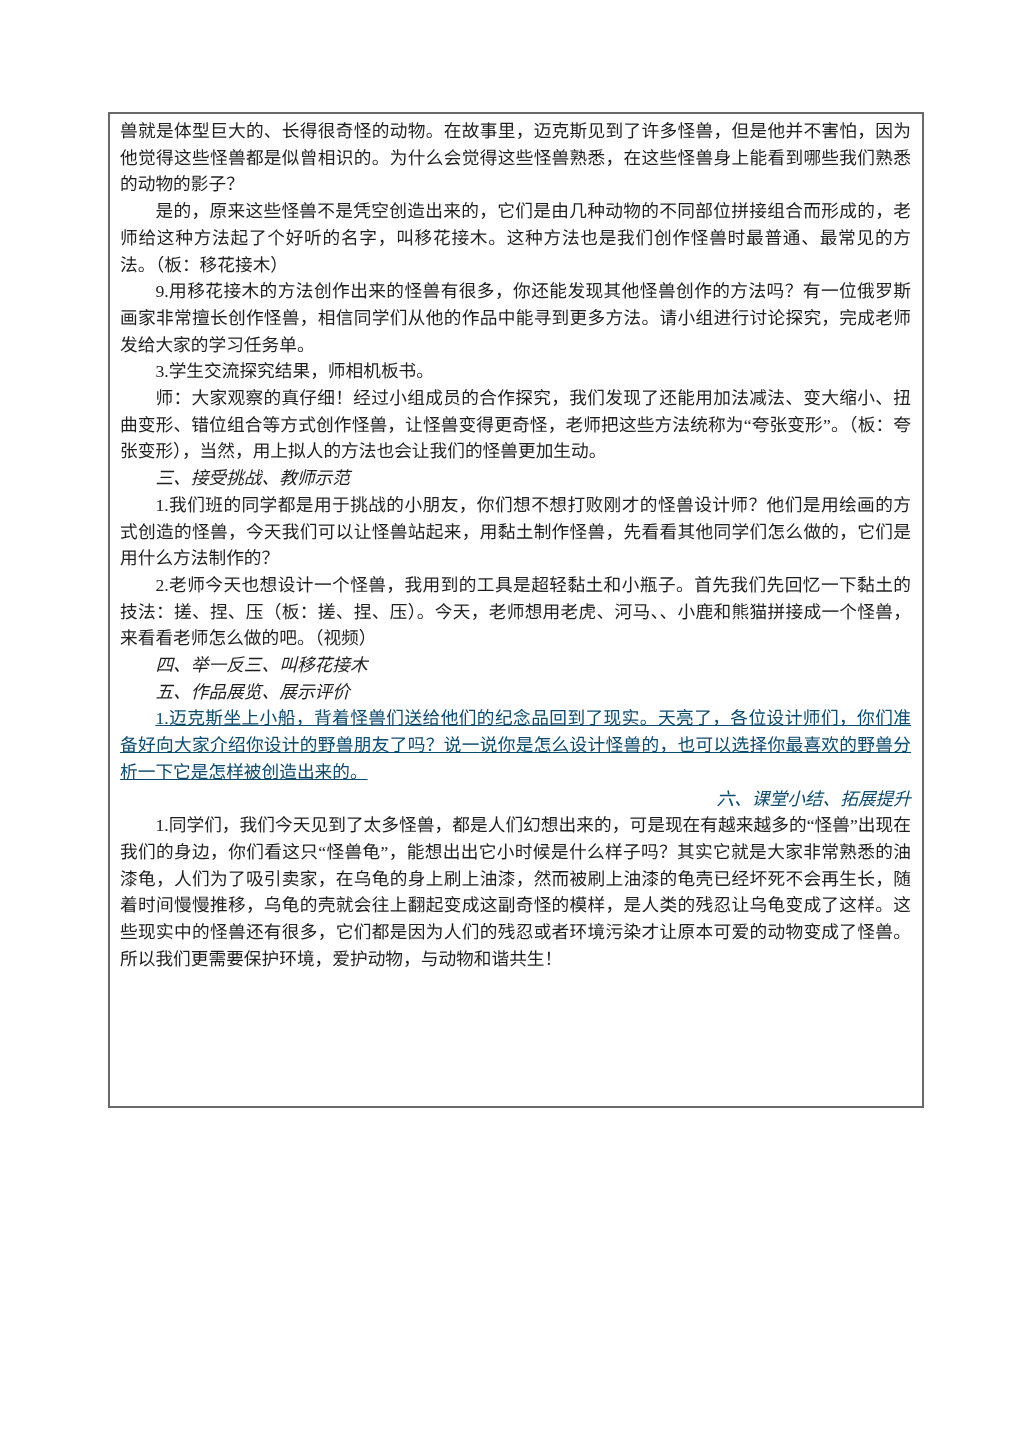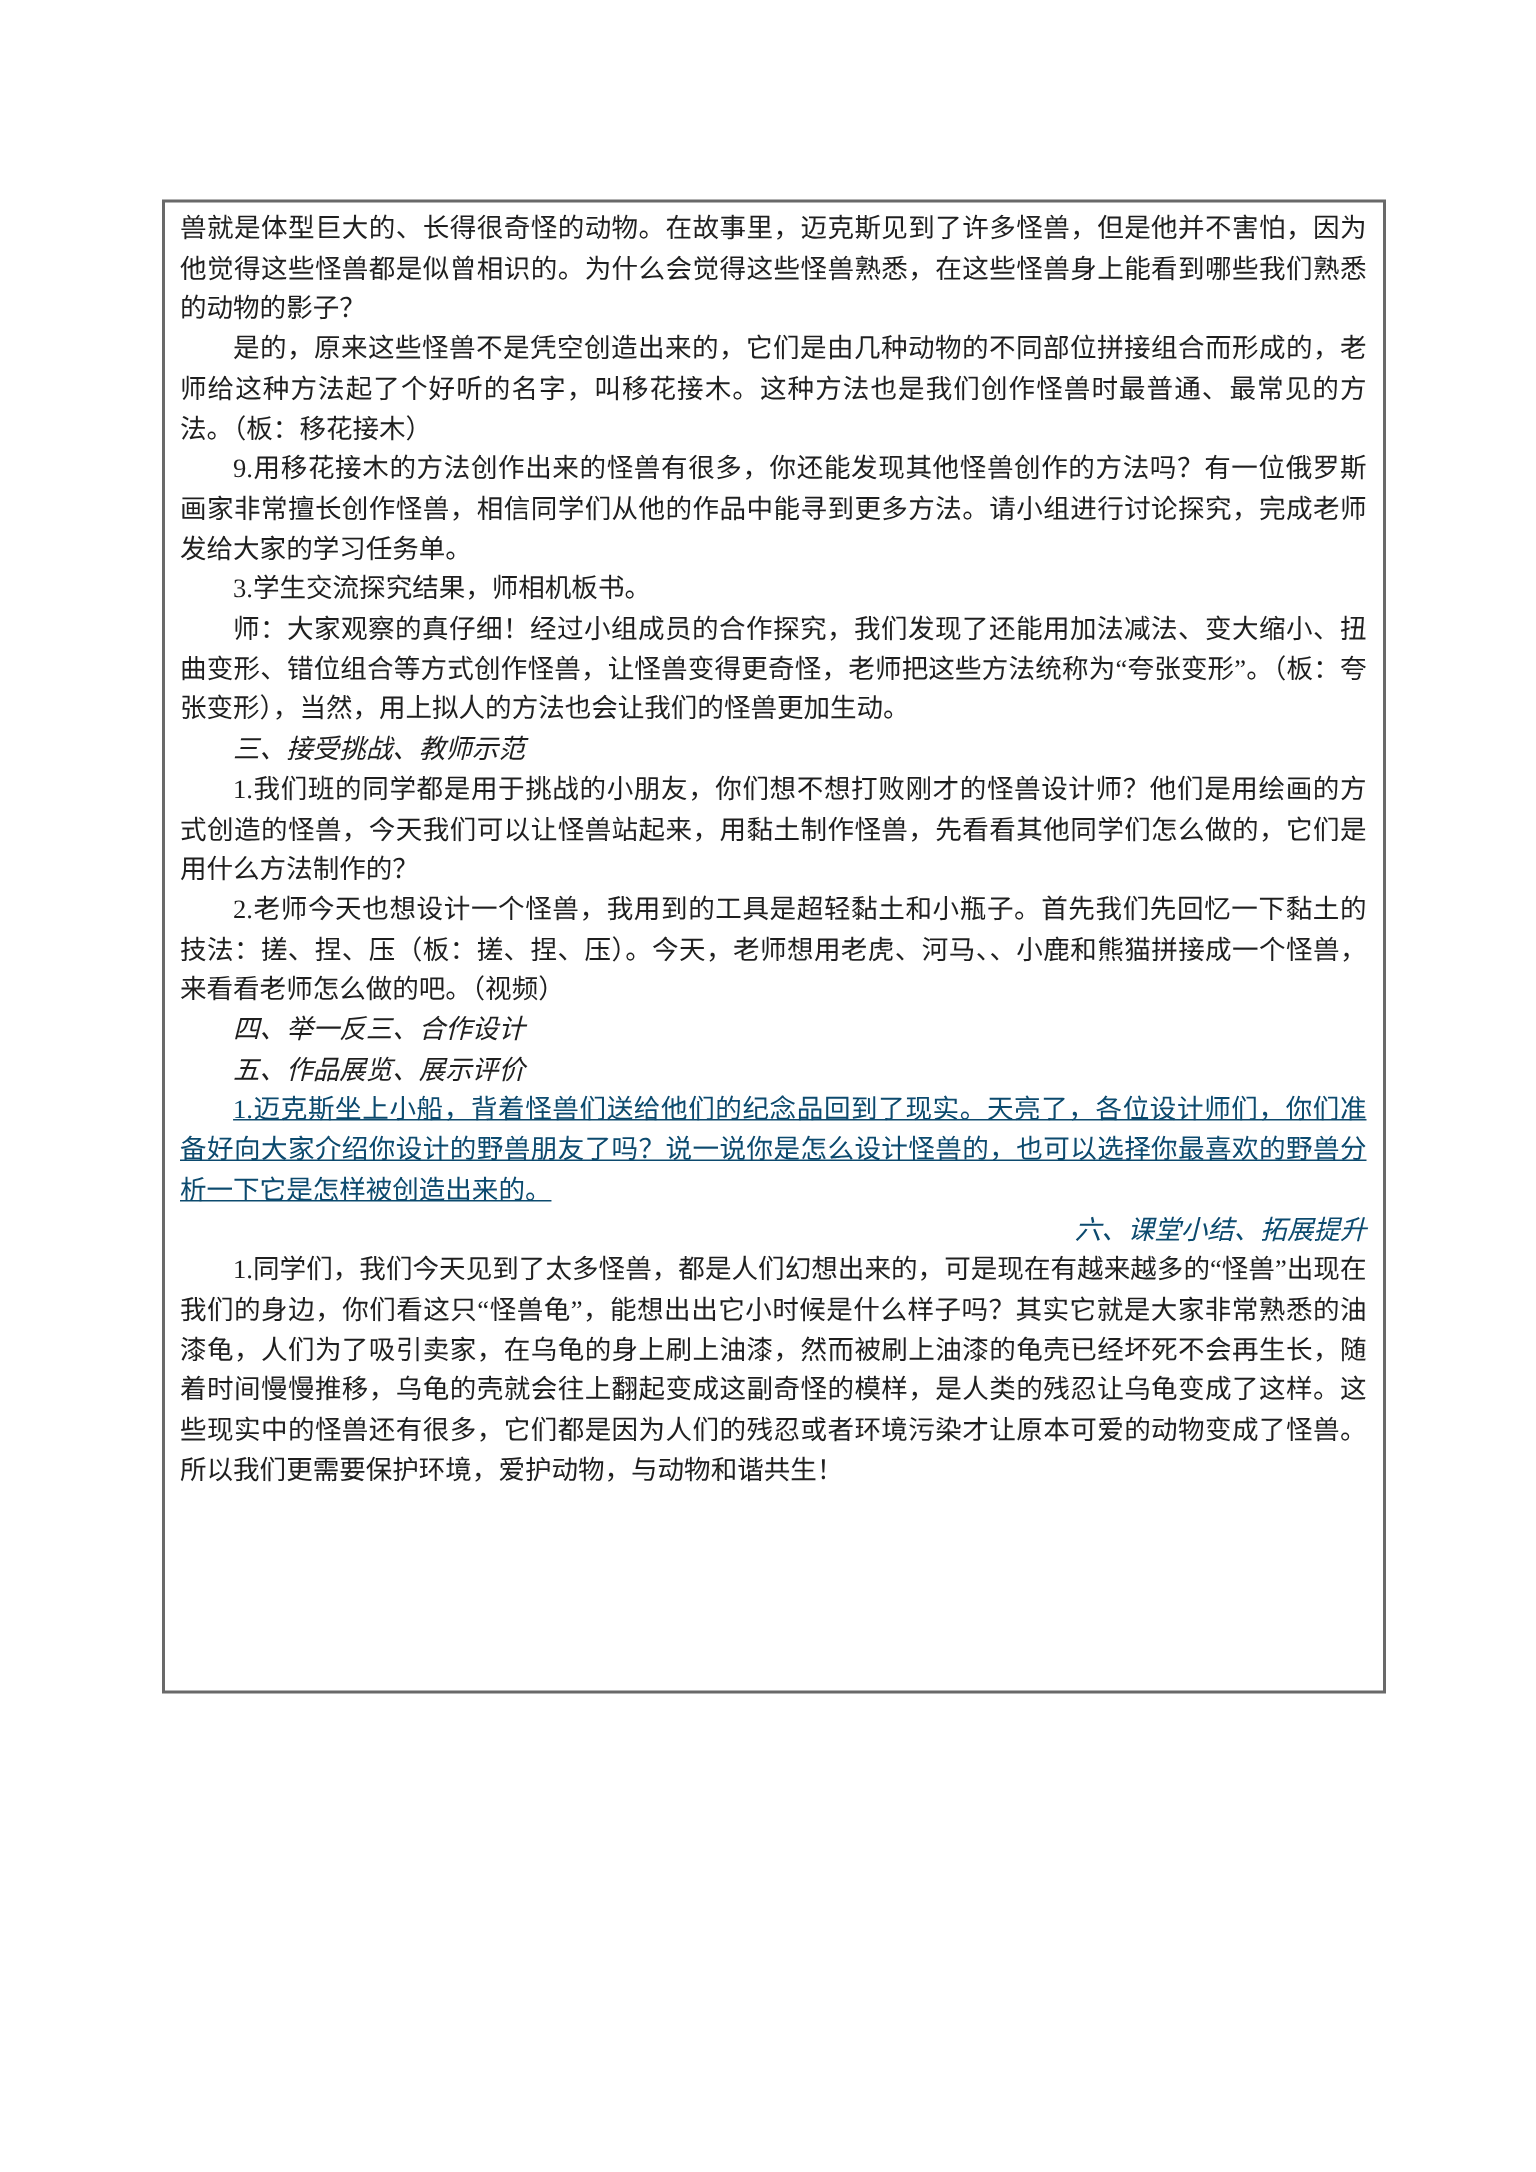--- a/index.html
+++ b/index.html
@@ -18,21 +18,21 @@
     left: 0;
     top: 0;
     width: 1024px;
     height: 1448px;
     background: #ffffff;
     overflow: hidden;
   }
   .content-box {
     position: absolute;
     left: 108px;
-    top: 133px;
+    top: 112px;
     width: 816px;
     height: 996px;
     box-sizing: border-box;
     border: 2px solid #696969;
     background: #ffffff;
     padding: 4px 11px 0 10px;
     overflow: hidden;
   }
   .lesson-text {
     width: 100%;
@@ -63,20 +63,20 @@
   <div class="content-box" style="border-color: rgb(105, 105, 105);">
     <div class="lesson-text">
         <p class="para continuation" style="color: rgb(31, 31, 31);">兽就是体型巨大的、长得很奇怪的动物。在故事里，迈克斯见到了许多怪兽，但是他并不害怕，因为他觉得这些怪兽都是似曾相识的。为什么会觉得这些怪兽熟悉，在这些怪兽身上能看到哪些我们熟悉的动物的影子？</p>
         <p class="para body" style="color: rgb(31, 31, 31);">是的，原来这些怪兽不是凭空创造出来的，它们是由几种动物的不同部位拼接组合而形成的，老师给这种方法起了个好听的名字，叫移花接木。这种方法也是我们创作怪兽时最普通、最常见的方法。（板：移花接木）</p>
         <p class="para body" style="color: rgb(31, 31, 31);">9.用移花接木的方法创作出来的怪兽有很多，你还能发现其他怪兽创作的方法吗？有一位俄罗斯画家非常擅长创作怪兽，相信同学们从他的作品中能寻到更多方法。请小组进行讨论探究，完成老师发给大家的学习任务单。</p>
         <p class="para body" style="color: rgb(31, 31, 31);">3.学生交流探究结果，师相机板书。</p>
         <p class="para body" style="color: rgb(31, 31, 31);">师：大家观察的真仔细！经过小组成员的合作探究，我们发现了还能用加法减法、变大缩小、扭曲变形、错位组合等方式创作怪兽，让怪兽变得更奇怪，老师把这些方法统称为“夸张变形”。（板：夸张变形），当然，用上拟人的方法也会让我们的怪兽更加生动。</p>
         <p class="para heading" style="color: rgb(31, 31, 31);">三、接受挑战、教师示范</p>
         <p class="para body" style="color: rgb(31, 31, 31);">1.我们班的同学都是用于挑战的小朋友，你们想不想打败刚才的怪兽设计师？他们是用绘画的方式创造的怪兽，今天我们可以让怪兽站起来，用黏土制作怪兽，先看看其他同学们怎么做的，它们是用什么方法制作的？</p>
         <p class="para body" style="color: rgb(31, 31, 31);">2.老师今天也想设计一个怪兽，我用到的工具是超轻黏土和小瓶子。首先我们先回忆一下黏土的技法：搓、捏、压（板：搓、捏、压）。今天，老师想用老虎、河马、、小鹿和熊猫拼接成一个怪兽，来看看老师怎么做的吧。（视频）</p>
-        <p class="para heading" style="color: rgb(31, 31, 31);">四、举一反三、合作设计</p>
+        <p class="para heading" style="color: rgb(31, 31, 31);">四、举一反三、叫移花接木</p>
         <p class="para heading" style="color: rgb(31, 31, 31);">五、作品展览、展示评价</p>
         <p class="para body" style="color: #0c4a6e; text-decoration: underline;">1.迈克斯坐上小船，背着怪兽们送给他们的纪念品回到了现实。天亮了，各位设计师们，你们准备好向大家介绍你设计的野兽朋友了吗？说一说你是怎么设计怪兽的，也可以选择你最喜欢的野兽分析一下它是怎样被创造出来的。</p>
         <p class="para heading" style="color: #0c4a6e; text-align: right;">六、课堂小结、拓展提升</p>
         <p class="para body" style="color: rgb(31, 31, 31);">1.同学们，我们今天见到了太多怪兽，都是人们幻想出来的，可是现在有越来越多的“怪兽”出现在我们的身边，你们看这只“怪兽龟”，能想出出它小时候是什么样子吗？其实它就是大家非常熟悉的油漆龟，人们为了吸引卖家，在乌龟的身上刷上油漆，然而被刷上油漆的龟壳已经坏死不会再生长，随着时间慢慢推移，乌龟的壳就会往上翻起变成这副奇怪的模样，是人类的残忍让乌龟变成了这样。这些现实中的怪兽还有很多，它们都是因为人们的残忍或者环境污染才让原本可爱的动物变成了怪兽。所以我们更需要保护环境，爱护动物，与动物和谐共生！</p>
       </div>
   </div>
 </div>
 
 </body></html>

